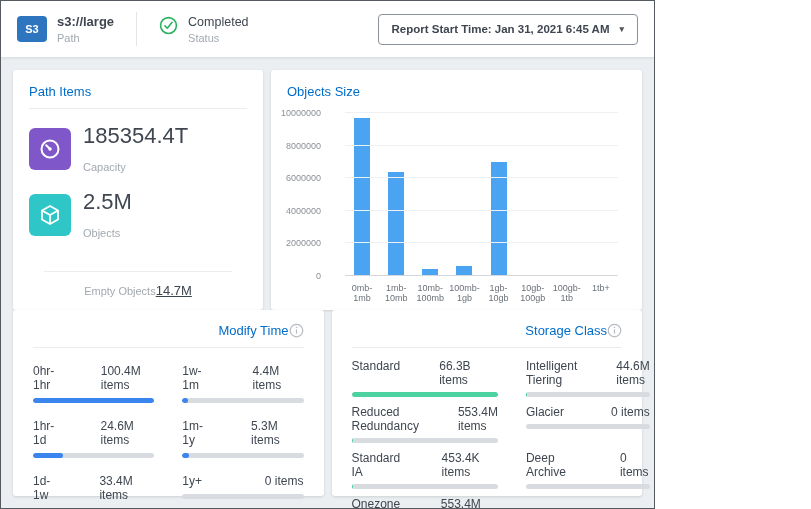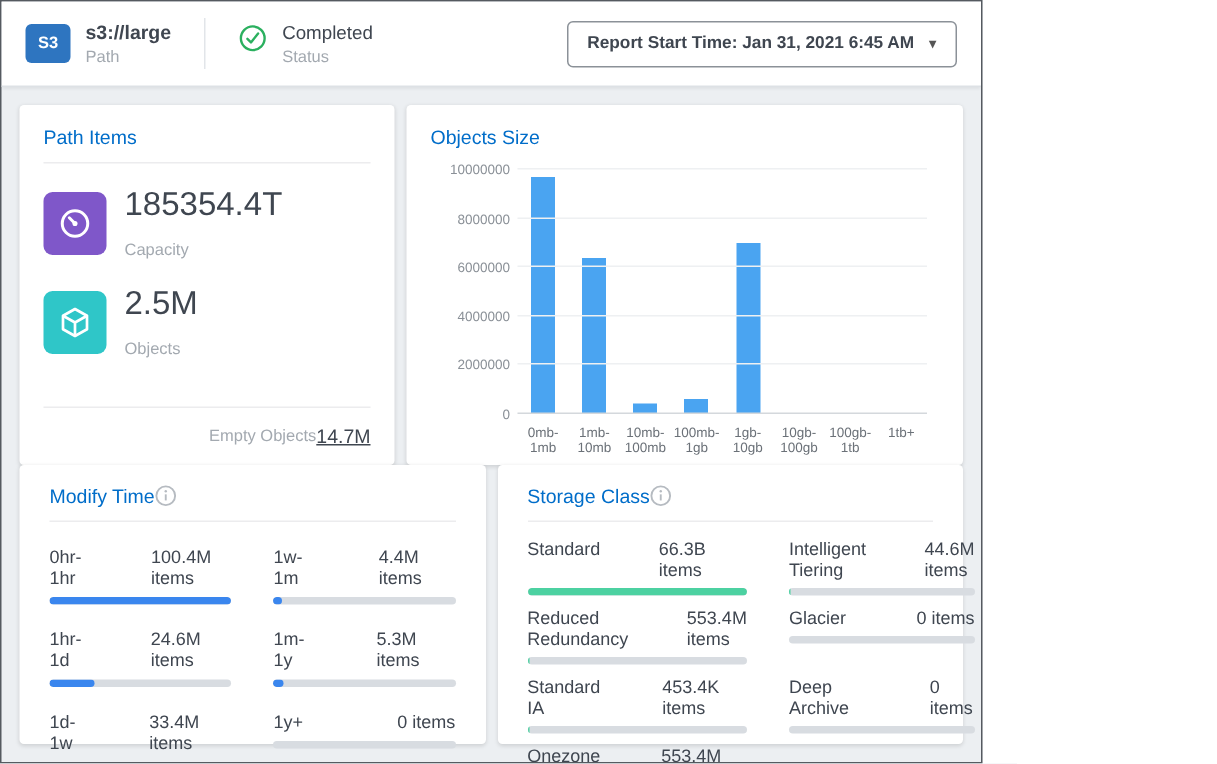--- a/index.html
+++ b/index.html
@@ -40,43 +40,43 @@
   .path-card .card-head { padding:14px 16px 9px; }
   .path-card .title-rule { margin:0 16px; }
   .stat { display:flex; align-items:center; gap:12px; padding:15px 16px 2px; }
   .stat-icon { width:42px; height:42px; border-radius:6px; flex:0 0 42px;
                display:flex; align-items:center; justify-content:center; }
   .stat-icon.purple { background:#7f57c9; }
   .stat-icon.teal { background:#2fc6c8; }
   .stat-icon svg { width:24px; height:24px; }
   .stat-value { font-size:22px; color:#3f4650; line-height:1.1; }
   .stat-label { font-size:11px; color:#a3a9b0; margin-top:13px; }
-  .empty-row { margin:auto 16px 12px; padding-top:11px; border-top:1px solid #ececee;
-               display:flex; justify-content:flex-end; align-items:center; }
+  .empty-row { margin:auto 31px 12px; padding-top:11px; border-top:1px solid #ececee;
+               display:flex; justify-content:center; align-items:center; }
   .empty-label { font-size:11px; color:#a3a9b0; }
   .empty-value { font-size:13px; color:#3f4650;text-decoration:underline; }
 
   
   .objects-card { flex:1; padding:14px 16px 10px; }
   .chart { flex:1; margin-top:14px; margin-right:8px; display:grid;
            grid-template-columns:58px 1fr; grid-template-rows:1fr 24px; min-height:0; }
   .y-axis { grid-column:1; grid-row:1; position:relative; }
-  .ytick { position:absolute; right:5px; transform:translateY(50%); font-size:9px; color:#8a9097; }
+  .ytick { position:absolute; right:24px; transform:translateY(50%); font-size:9px; color:#8a9097; }
   .plot { grid-column:2; grid-row:1; position:relative; }
   .gridline { position:absolute; left:0; right:0; height:1px; background:#eef0f2; }
   .gridline.zero { background:#d4d8dc; }
   .bars { position:absolute; left:0; right:0; top:0; bottom:0; display:flex; align-items:flex-end; }
   .bar-col { flex:1; height:100%; display:flex; justify-content:center; align-items:flex-end; }
   .bar { width:16px; }
   .x-axis { grid-column:2; grid-row:2; display:flex; padding-top:7px; }
   .xlabel { flex:1; text-align:center; font-size:9px; color:#6b7178; }
 
   
   .meter-card { flex:1; padding:13px 20px 8px; }
-  .card-head-flex { display:flex; justify-content:flex-start; align-items:center; padding-bottom:9px; }
+  .card-head-flex { display:flex; justify-content:flex-end; align-items:center; padding-bottom:9px; }
   .info-icon { width:15px; height:15px; cursor:pointer; flex:0 0 15px; }
   .meter-grid { display:grid; grid-template-columns:1fr 1fr; column-gap:28px; grid-auto-flow:column; }
   #modify-grid { grid-template-rows:repeat(3, auto); margin-top:16px; }
   #storage-grid { grid-template-rows:repeat(4, auto); margin-top:11px; }
   .meter { margin-bottom:16px; }
   #storage-grid .meter { margin-bottom:8px; }
   .meter-top { display:flex; justify-content:space-between; align-items:baseline; margin-bottom:6px; }
   #storage-grid .meter-top { margin-bottom:5px; }
   .m-label { font-size:12px; color:#3f4650; }
   .m-value { font-size:12px; color:#3f4650;margin-left:39px; }

